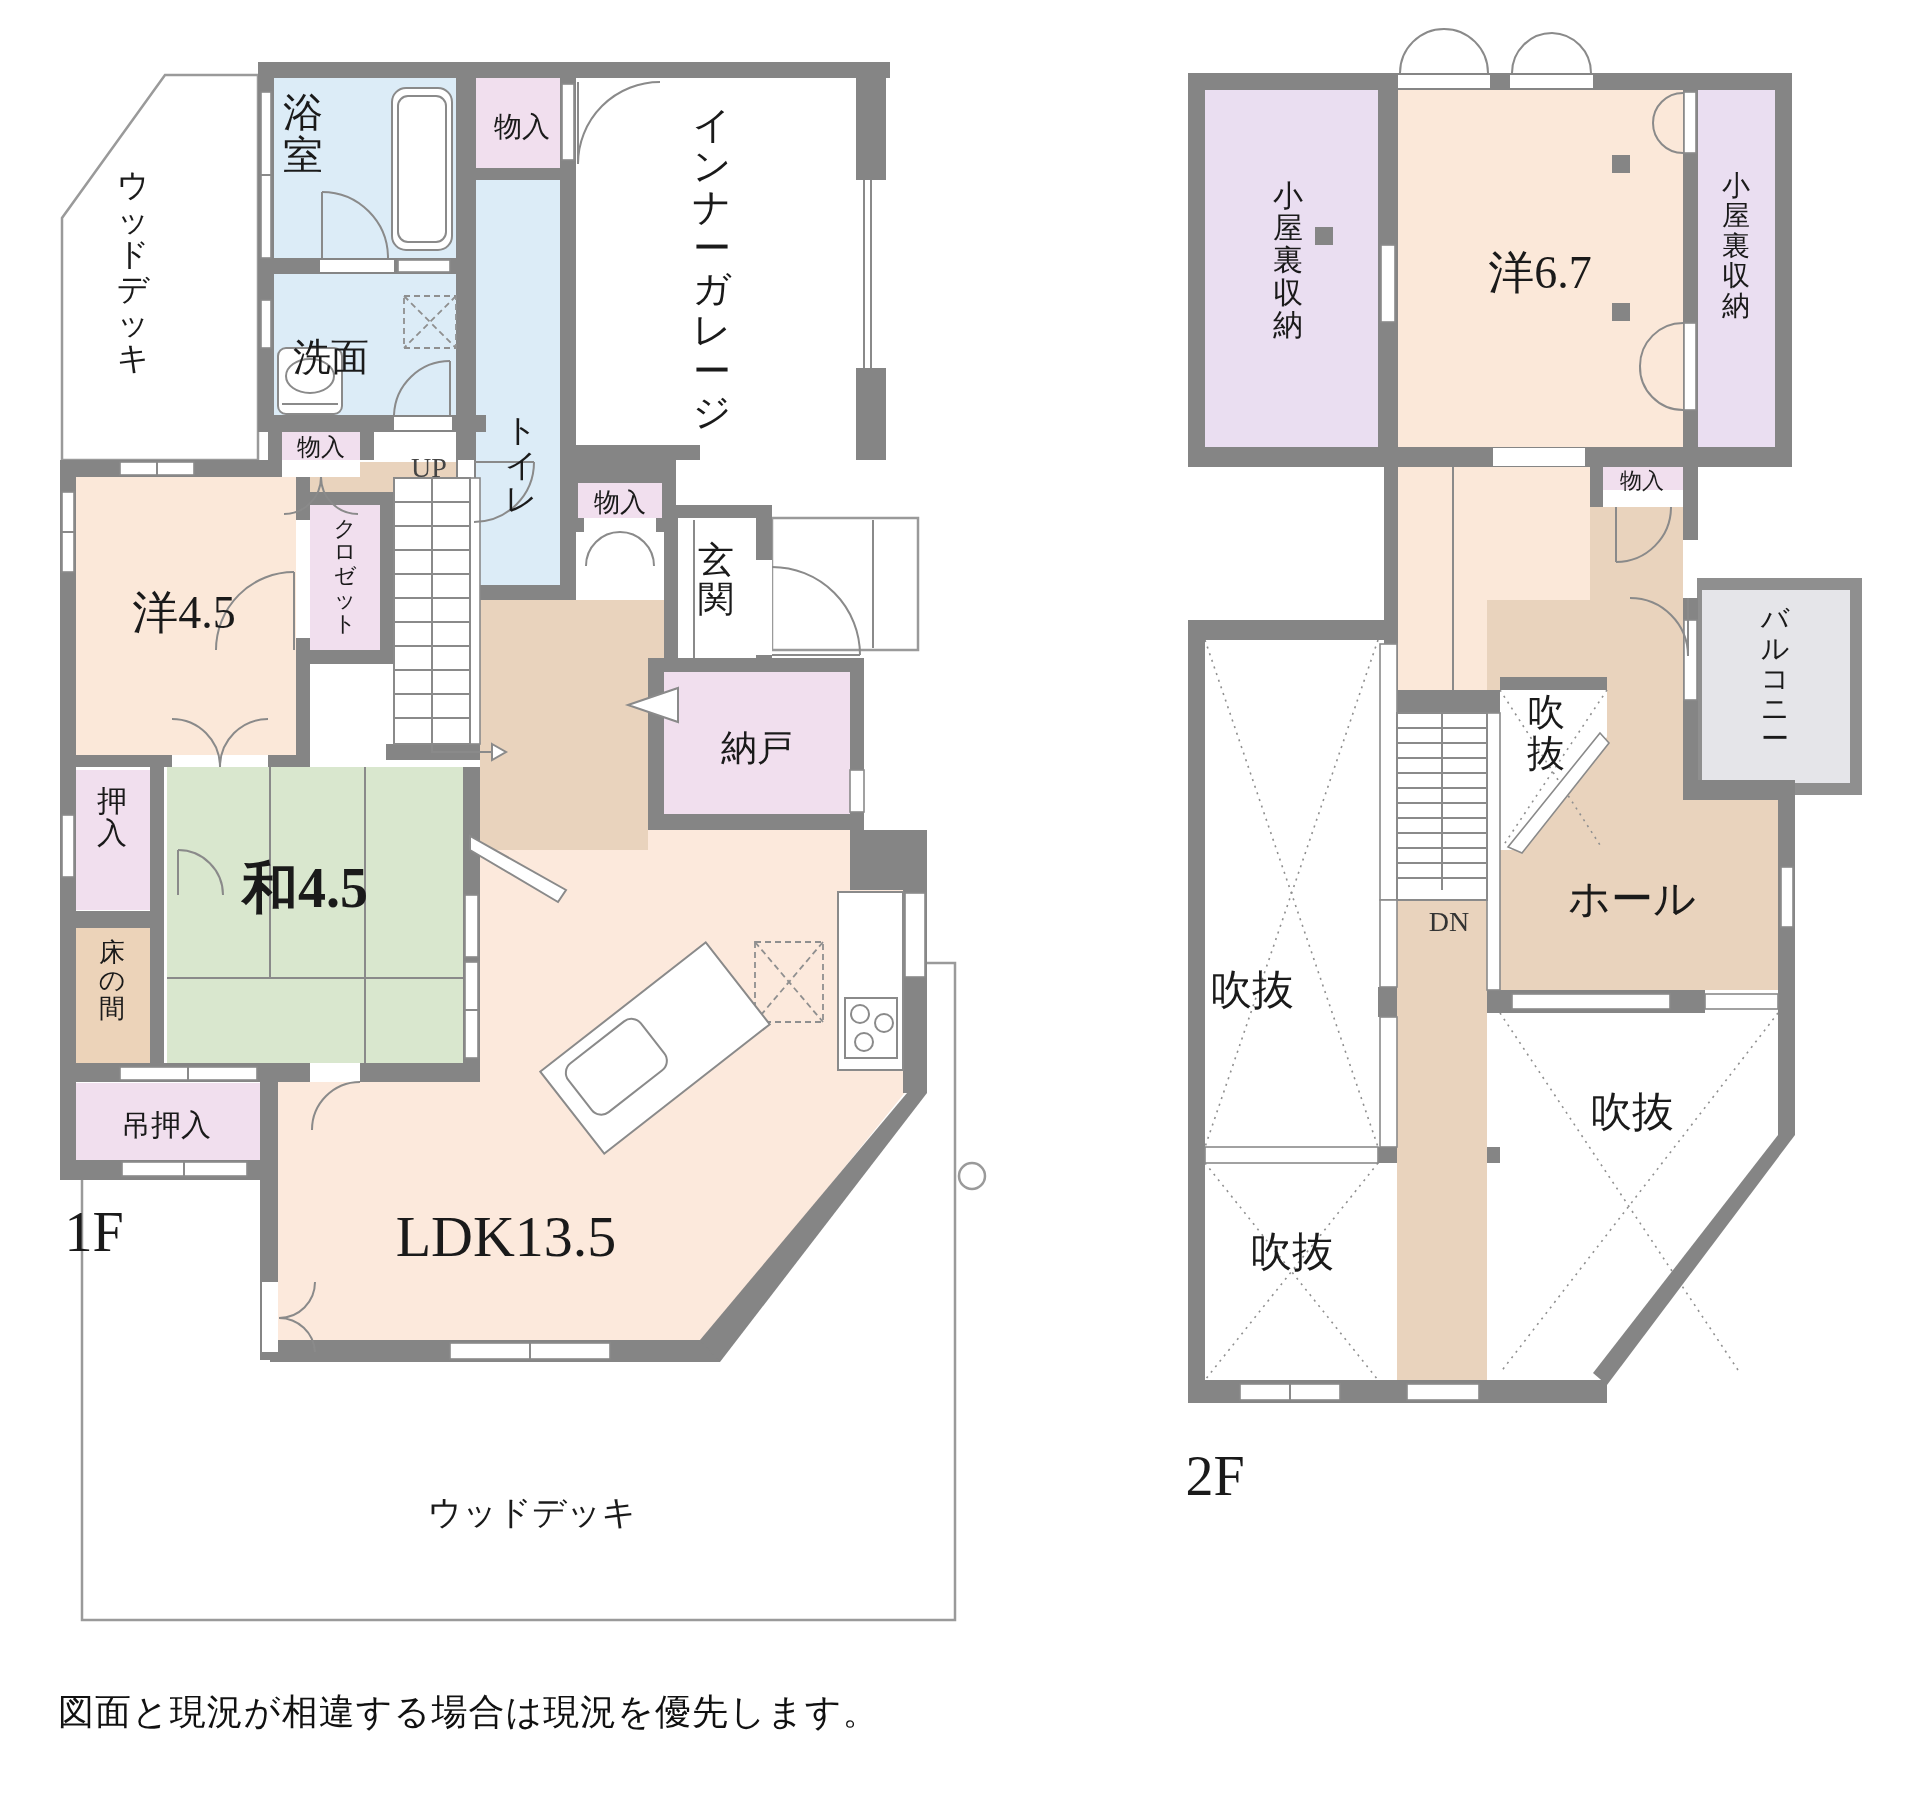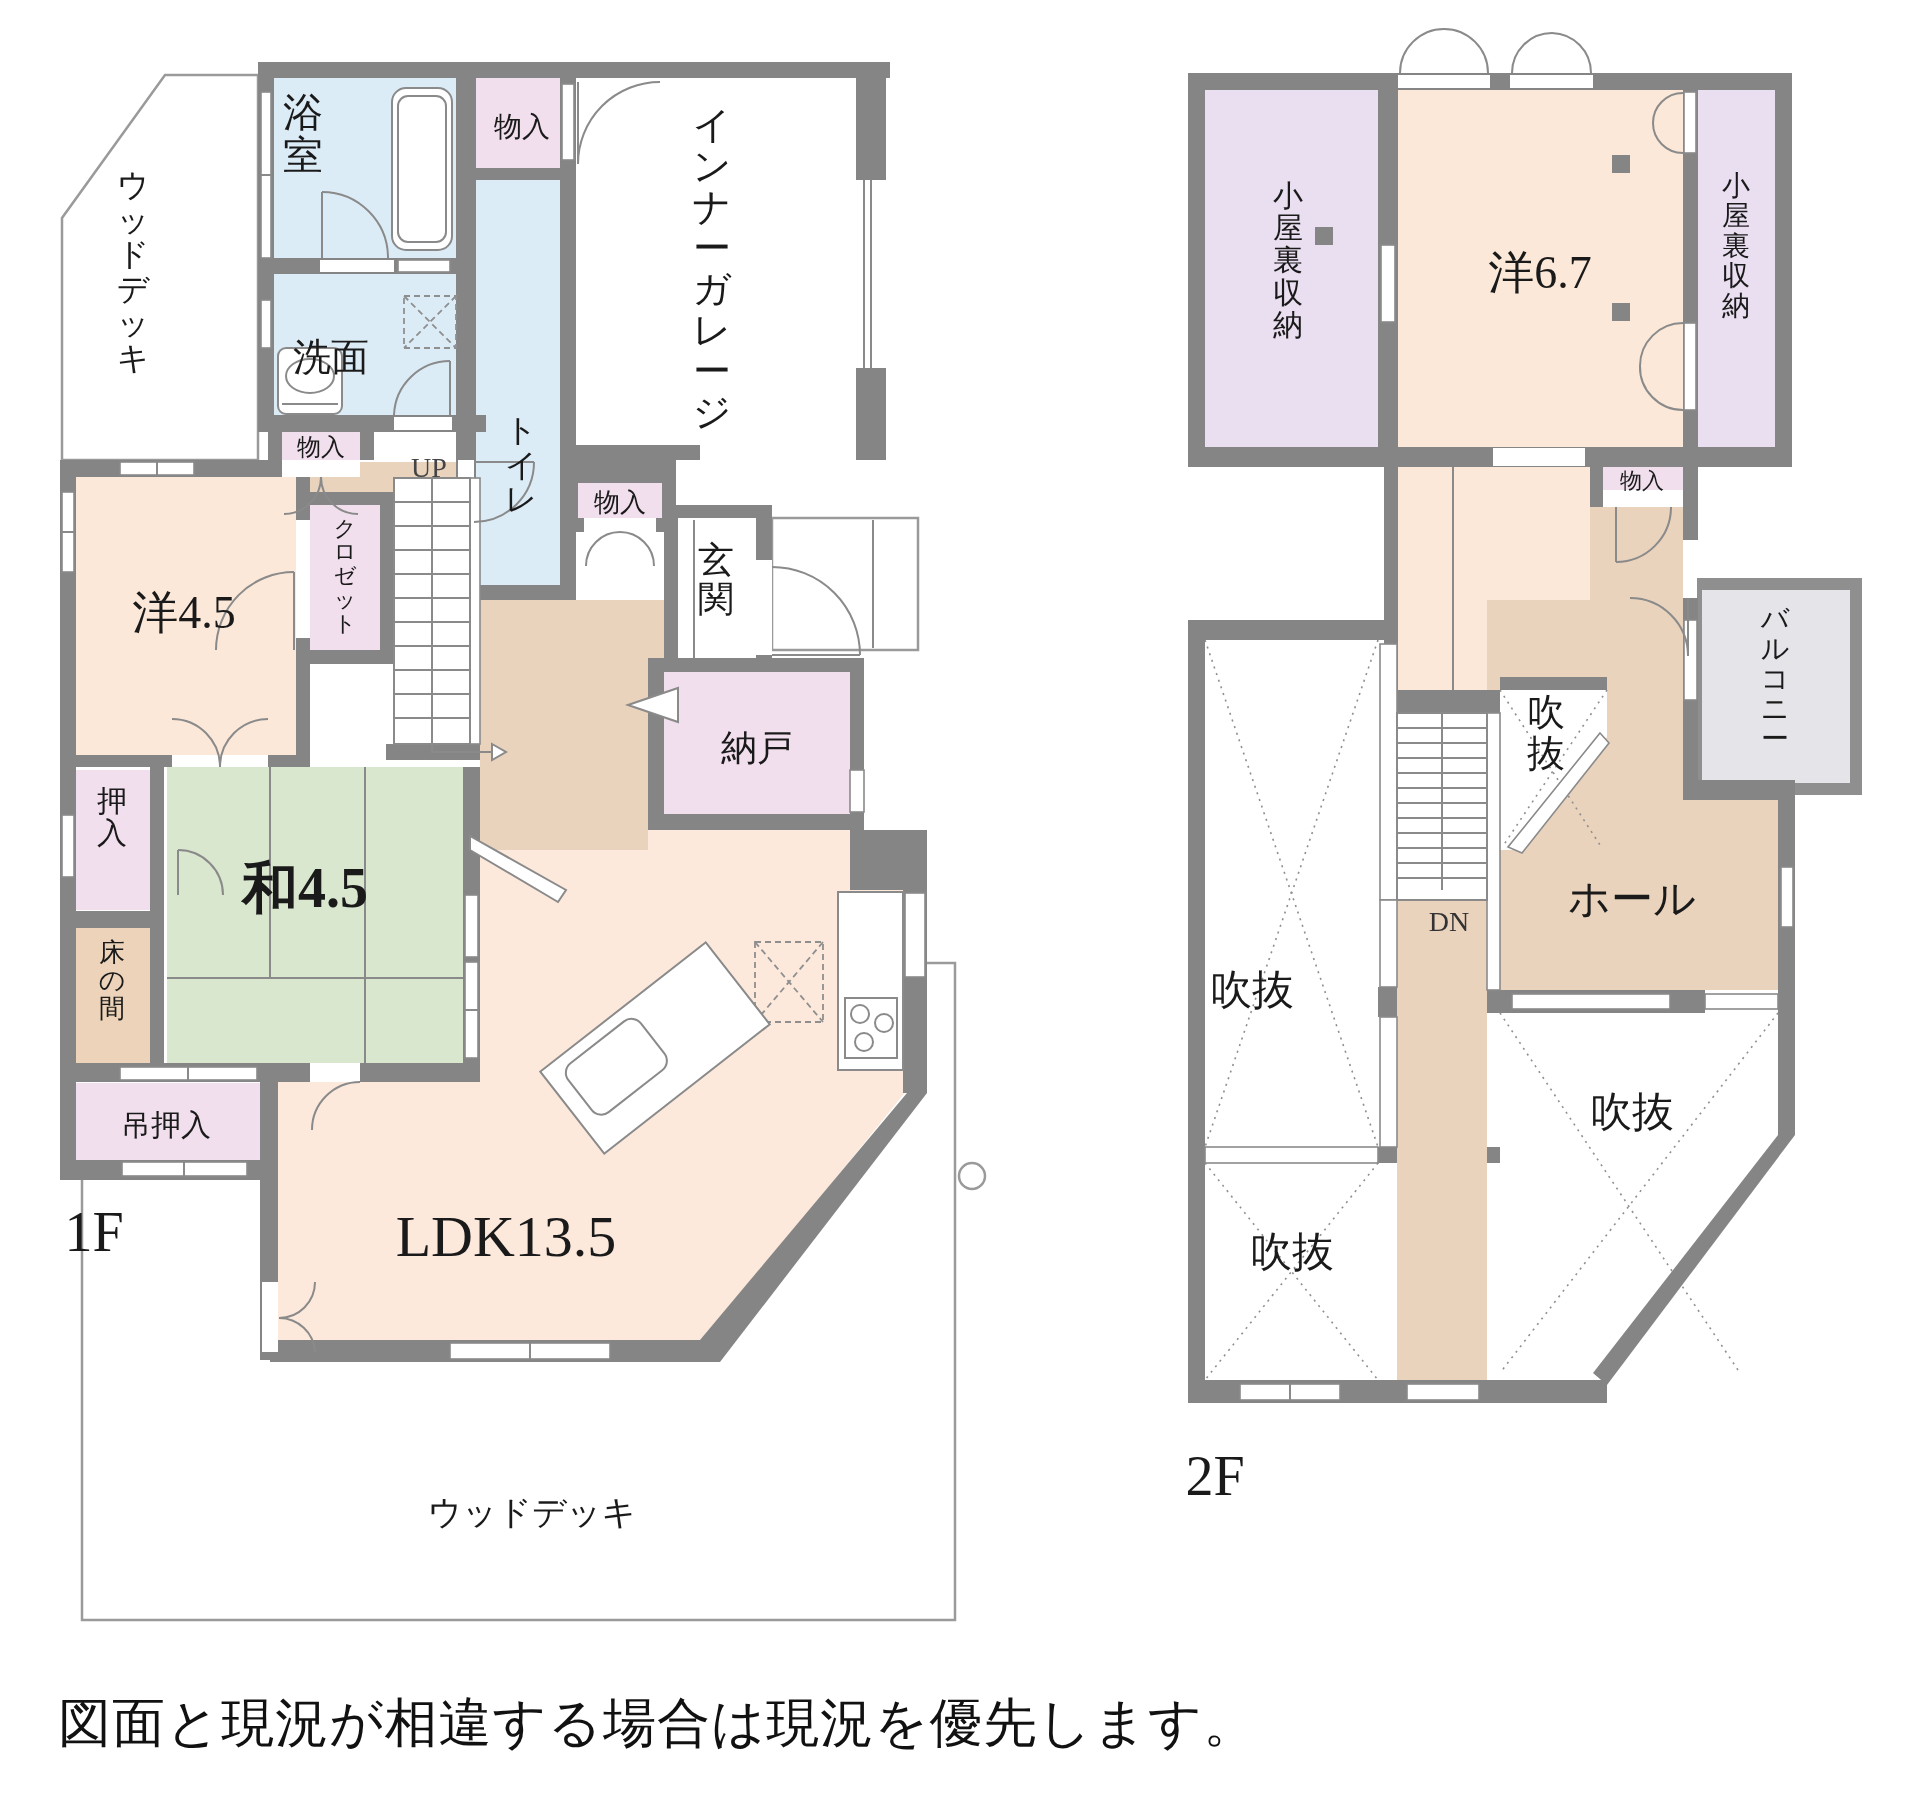--- a/index.html
+++ b/index.html
@@ -9,21 +9,21 @@
   .wall{fill:#858585;stroke:none;}
   .thin{stroke:#8a8a8a;stroke-width:2;fill:none;}
   .thin25{stroke:#9a9a9a;stroke-width:2.5;fill:none;}
   .open{fill:#ffffff;stroke:#8a8a8a;stroke-width:1.6;}
   .gap{fill:#ffffff;stroke:none;}
   .arc{stroke:#8a8a8a;stroke-width:2;fill:none;}
   .dash{stroke:#8f8f8f;stroke-width:1.8;fill:none;stroke-dasharray:6 4;}
   .dot{stroke:#8f8f8f;stroke-width:1.6;fill:none;stroke-dasharray:2 5;}
   .furn{fill:#ffffff;stroke:#8a8a8a;stroke-width:2;}
   .sq{fill:#858585;}
-  #disclaimer{position:absolute;left:58px;top:1688px;font-size:53px;color:#111;
+  #disclaimer{position:absolute;left:58px;top:1688px;font-size:36px;color:#111;
               font-family:"Liberation Sans","DejaVu Sans",sans-serif;letter-spacing:1px;}
 </style>
 </head>
 <body>
 
 <div id="canvas">
 <svg width="1920" height="1802" viewBox="0 0 1920 1802">
 
   <g>
 

